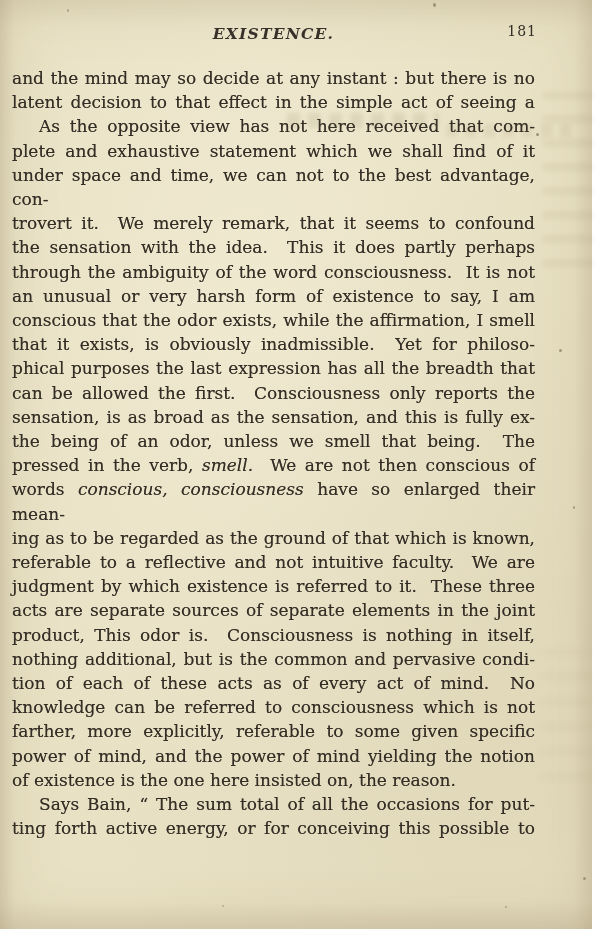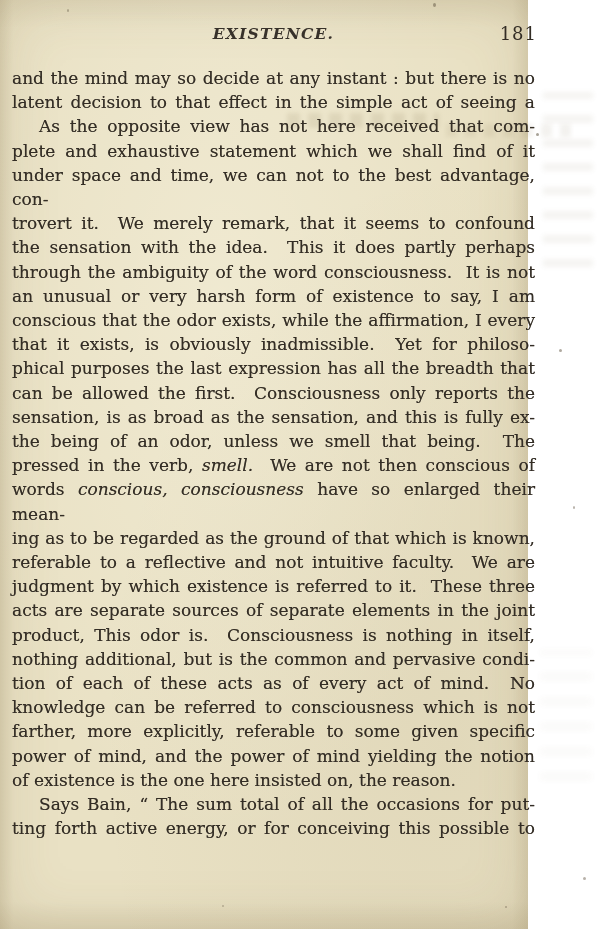--- a/index.html
+++ b/index.html
@@ -1,38 +1,38 @@
 <!DOCTYPE html>
 <html><head>
 <meta charset="utf-8">
 <style>
   html,body { margin:0; padding:0; }
   body {
     width:600px; height:929px; overflow:hidden;
     font-family:"DejaVu Serif","Liberation Serif",serif;
   }
   .page {
-    position:relative; width:528px; height:929px;
+    position:relative; width:592px; height:929px;
     background:
       radial-gradient(ellipse at 42% 32%, rgba(255,252,238,0.30), rgba(255,255,255,0) 62%),
       radial-gradient(ellipse at 85% 80%, rgba(120,100,55,0.07), rgba(0,0,0,0) 55%),
       linear-gradient(90deg, rgba(110,92,52,0.12), rgba(0,0,0,0) 2.5%, rgba(0,0,0,0) 97%, rgba(110,92,52,0.10)),
       linear-gradient(0deg, rgba(110,92,52,0.10), rgba(0,0,0,0) 3%, rgba(0,0,0,0) 97%, rgba(110,92,52,0.07)),
       #e9e1c4;
     box-shadow: inset 0 0 60px rgba(120,100,55,0.18);
     color:#332d25;
   }
   .running-head-row { position:absolute; left:12px; top:24px; width:523px; height:24px; }
   .running-head {
     position:absolute; left:0; right:0; text-align:center;
     font-style:italic; font-weight:bold; font-size:15.5px; letter-spacing:1.2px;
     color:#37312a;
   }
   .page-number {
-    position:absolute; right:-2px; top:-1px; font-size:18px; letter-spacing:1px; color:#332d25;
+    position:absolute; right:-2px; top:-1px; font-size:14px; letter-spacing:1px; color:#332d25;
   }
   .body-text {
     position:absolute; left:12px; top:66px; width:523px;
     font-size:17px; line-height:24.2px;
     text-shadow:0 0 0.5px rgba(50,42,32,0.55);
   }
   .line { text-align:justify; text-align-last:justify; -moz-text-align-last:justify; }
   .line.no-just { text-align-last:left; -moz-text-align-last:left; }
   .para.indent .line:first-child { text-indent:27px; }
   .it { font-style:italic; }
@@ -79,21 +79,21 @@
         <div class="line"><span>latent decision to that effect in the simple act of seeing a</span></div>
       </div>
       <div class="para indent">
         <div class="line"><span>As the opposite view has not here received that com-</span></div>
         <div class="line"><span>plete and exhaustive statement which we shall find of it</span></div>
         <div class="line"><span>under space and time, we can not to the best advantage, con-</span></div>
         <div class="line"><span>trovert it.&nbsp; We merely remark, that it seems to confound</span></div>
         <div class="line"><span>the sensation with the idea.&nbsp; This it does partly perhaps</span></div>
         <div class="line"><span>through the ambiguity of the word consciousness.&nbsp; It is not</span></div>
         <div class="line"><span>an unusual or very harsh form of existence to say, I am</span></div>
-        <div class="line"><span>conscious that the odor exists, while the affirmation, I every</span></div>
+        <div class="line"><span>conscious that the odor exists, while the affirmation, I smell</span></div>
         <div class="line"><span>that it exists, is obviously inadmissible.&nbsp; Yet for philoso-</span></div>
         <div class="line"><span>phical purposes the last expression has all the breadth that</span></div>
         <div class="line"><span>can be allowed the first.&nbsp; Consciousness only reports the</span></div>
         <div class="line"><span>sensation, is as broad as the sensation, and this is fully ex-</span></div>
         <div class="line"><span>the being of an odor, unless we smell that being.&nbsp; The</span></div>
         <div class="line"><span>pressed in the verb, </span><span class="it">smell.</span><span>&nbsp; We are not then conscious of</span></div>
         <div class="line"><span>words </span><span class="it">conscious,</span><span> </span><span class="it">consciousness</span><span> have so enlarged their mean-</span></div>
         <div class="line"><span>ing as to be regarded as the ground of that which is known,</span></div>
         <div class="line"><span>referable to a reflective and not intuitive faculty.&nbsp; We are</span></div>
         <div class="line"><span>judgment by which existence is referred to it.&nbsp; These three</span></div>

